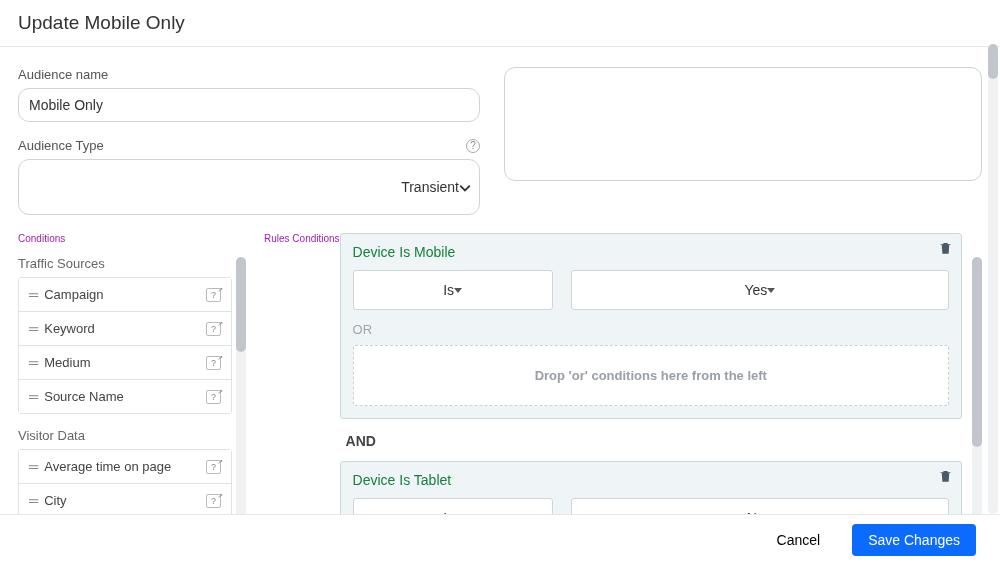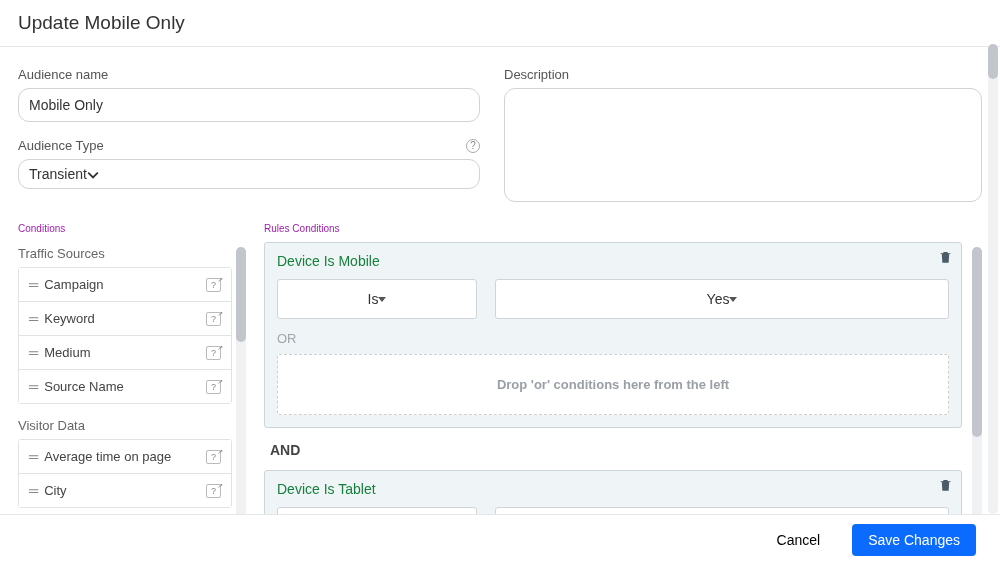--- a/index.html
+++ b/index.html
@@ -59,22 +59,22 @@
     background: #fff;
     padding: 8px 10px;
     font-size: 14px;
     color: #333;
     outline: none;
   }
   .name-group { margin-bottom: 16px; }
   .select-control {
     display: flex;
     align-items: center;
-    justify-content: flex-start;
-    height: 30px;
+    justify-content: flex-end;
+    height: 56px;
     cursor: pointer;
   }
   .chevron {
     width: 10px; height: 10px;
     display: inline-block;
   }
   .chevron svg { display: block; }
   .textarea {
     height: 114px;
     resize: none;
@@ -86,21 +86,21 @@
   }
   .conditions-col {
     flex: 0 0 228px;
     position: relative;
     display: flex;
     flex-direction: column;
   }
   .rules-col {
     flex: 1;
     display: flex;
-    flex-direction: column;
+    flex-direction: row;
     position: relative;
   }
   .section-title {
     font-size: 10px;
     color: #a21caf;
     margin-bottom: 8px;
   }
   .cond-scroll {
     flex: 1;
     overflow: hidden;
@@ -299,21 +299,20 @@
           <span>Transient</span>
           <span class="chevron">
             <svg viewBox="0 0 10 10" width="12" height="12">
                 <path d="M1 3 L5 7 L9 3" stroke="#333" stroke-width="1.5" fill="none"></path>
               </svg>
           </span>
         </div>
       </div>
     </div>
     <div class="col-right">
-      <div class="field-label">Description</div>
       <textarea class="textarea" style=""></textarea>
     </div>
   </div>
 
   <div class="lower">
     <div class="conditions-col">
       <div class="section-title">Conditions</div>
       <div class="cond-scroll" id="cond-scroll">
           <div class="group-label">Traffic Sources</div>
           <div class="cond-list">

